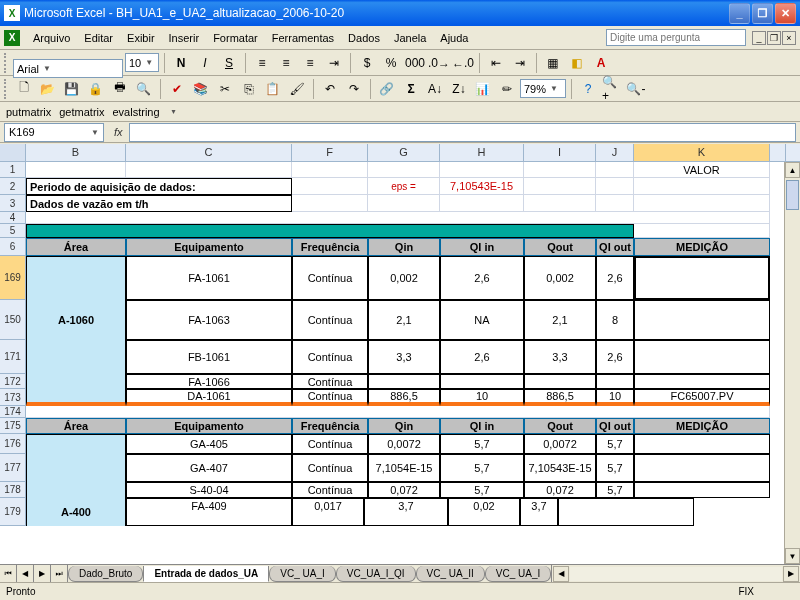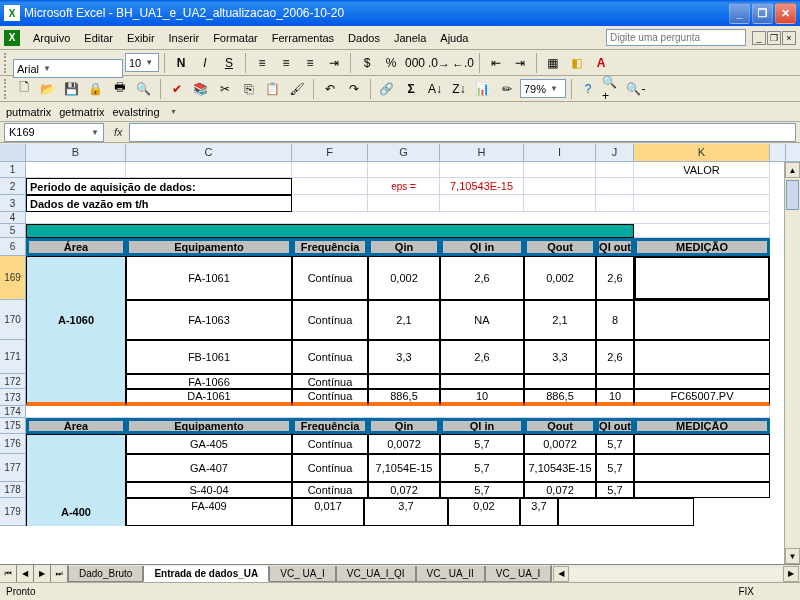--- a/index.html
+++ b/index.html
@@ -52,38 +52,38 @@
 .grid-body { flex:1; overflow:hidden; position:relative; }
 .grid-row { display:flex; }
 .row-hdr { width:26px; background:#e4ecf7; border-right:1px solid #9eb6ce; border-bottom:1px solid #9eb6ce; text-align:center; font-size:10px; color:#333; display:flex; align-items:center; justify-content:center; }
 .row-hdr.sel { background:#fdd886; }
 .cell { border-right:1px solid #d0d7e5; border-bottom:1px solid #d0d7e5; font-size:11px; padding:1px 3px; display:flex; align-items:center; overflow:hidden; white-space:nowrap; }
 
 .wB{width:100px;} .wC{width:166px;} .wF{width:76px;} .wG{width:72px;} .wH{width:84px;} .wI{width:72px;} .wJ{width:38px;} .wK{width:136px;} .wScroll{width:16px;}
 
 .bold { font-weight:bold; }
 .center { justify-content:center; text-align:center; }
-.hdr-cell { background:#c0c0c0; border:3px solid #0369a1; font-weight:bold; justify-content:center; }
+.hdr-cell { background:#c0c0c0; border:1px solid #0369a1; font-weight:bold; justify-content:center; }
 .black-border { border:1px solid #000; }
 .teal-bar { background:#00a99d; border:1px solid #000; }
 .area-cell { background:#c5e8f7; border:1px solid #000; justify-content:center; font-weight:bold; }
 .thick-bottom { border-bottom:4px solid #f97316; }
 .red { color:#c00; }
 
 
 .vscroll { position:absolute; right:0; top:18px; bottom:0; width:16px; background:#ece9d8; border-left:1px solid #aca899; }
 .vscroll .arrow { height:16px; background:#ece9d8; border:1px solid #aca899; display:flex; align-items:center; justify-content:center; font-size:8px; }
 .vscroll .thumb { position:absolute; top:18px; height:30px; left:1px; right:1px; background:#cdd8ee; border:1px solid #7f9db9; }
 
 
 .sheet-tab-bar { position:absolute; bottom:18px; left:0; right:0; height:18px; background:#ece9d8; display:flex; align-items:stretch; border-top:1px solid #888; font-size:10px; }
 .tab-nav { display:flex; }
 .tab-nav .nav-btn { width:17px; border-right:1px solid #888; display:flex; align-items:center; justify-content:center; cursor:pointer; background:#ece9d8; font-size:8px; }
 .sheet-tab { padding:2px 10px; background:#fff; border:1px solid #888; border-top:none; border-bottom:1px solid #fff; margin-top:1px; cursor:pointer; position:relative; }
-.sheet-tab.inactive { background:#d4d0c8; border-bottom:1px solid #888; }
+.sheet-tab.inactive { background:#d4d0c8; border-bottom:1px solid #888;border-radius:7px; }
 .sheet-tab.active { font-weight:bold; background:#fff; z-index:2; }
 .hscroll { flex:1; background:#ece9d8; border-left:1px solid #888; display:flex; align-items:center; }
 .hscroll .arrow { width:16px; height:16px; border:1px solid #aca899; display:flex; align-items:center; justify-content:center; font-size:8px; margin:0 1px; }
 .hscroll .track { flex:1; height:14px; background:#f1efe2; }
 
 
 .status-bar { position:absolute; bottom:0; left:0; right:0; height:18px; background:#ece9d8; border-top:1px solid #aca899; display:flex; align-items:center; padding:0 6px; font-size:10px; }
 .status-bar .right { margin-left:auto; margin-right:40px; }
 </style>
 </head>
@@ -282,21 +282,21 @@
       <div class="cell center black-border wC">FA-1061</div>
       <div class="cell center black-border wF">Contínua</div>
       <div class="cell center black-border wG">0,002</div>
       <div class="cell center black-border wH">2,6</div>
       <div class="cell center black-border wI">0,002</div>
       <div class="cell center black-border wJ">2,6</div>
       <div class="cell wK" style="border:2px solid #000"></div>
     </div>
 
     <div class="grid-row" style="height:40px">
-      <div class="row-hdr">170</div>
+      <div class="row-hdr">150</div>
       <div class="cell area-cell wB" style="border-top:none;border-bottom:none">A-1060</div>
       <div class="cell center black-border wC">FA-1063</div>
       <div class="cell center black-border wF">Contínua</div>
       <div class="cell center black-border wG">2,1</div>
       <div class="cell center black-border wH">NA</div>
       <div class="cell center black-border wI">2,1</div>
       <div class="cell center black-border wJ">8</div>
       <div class="cell black-border wK"></div>
     </div>
 

